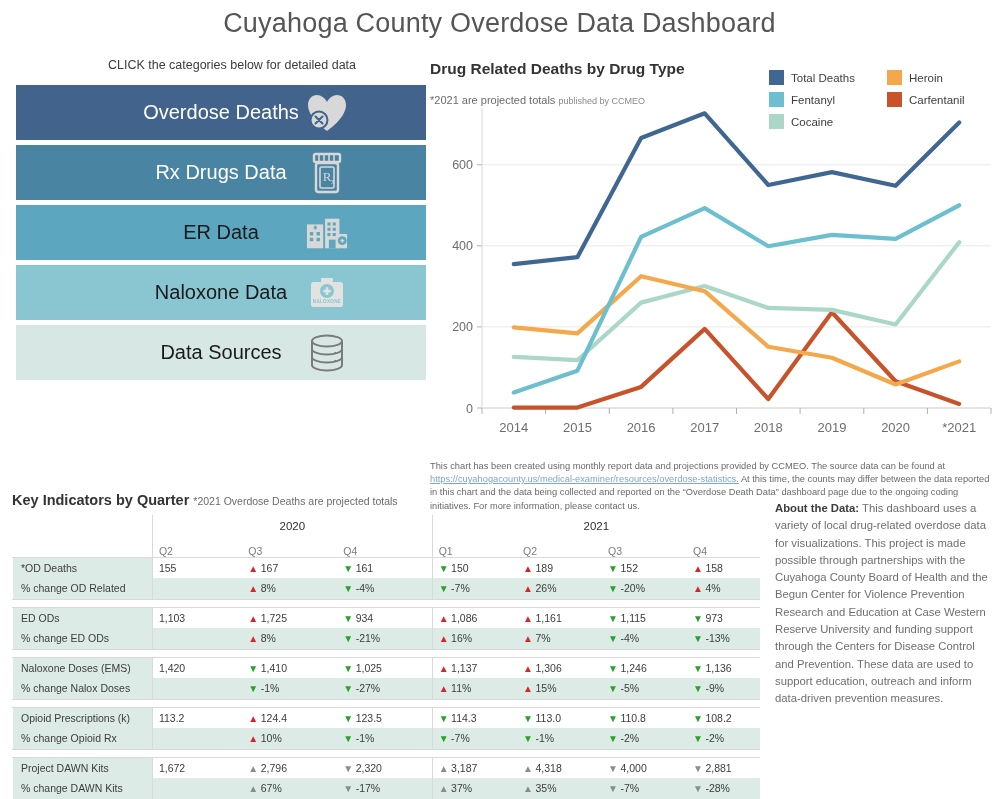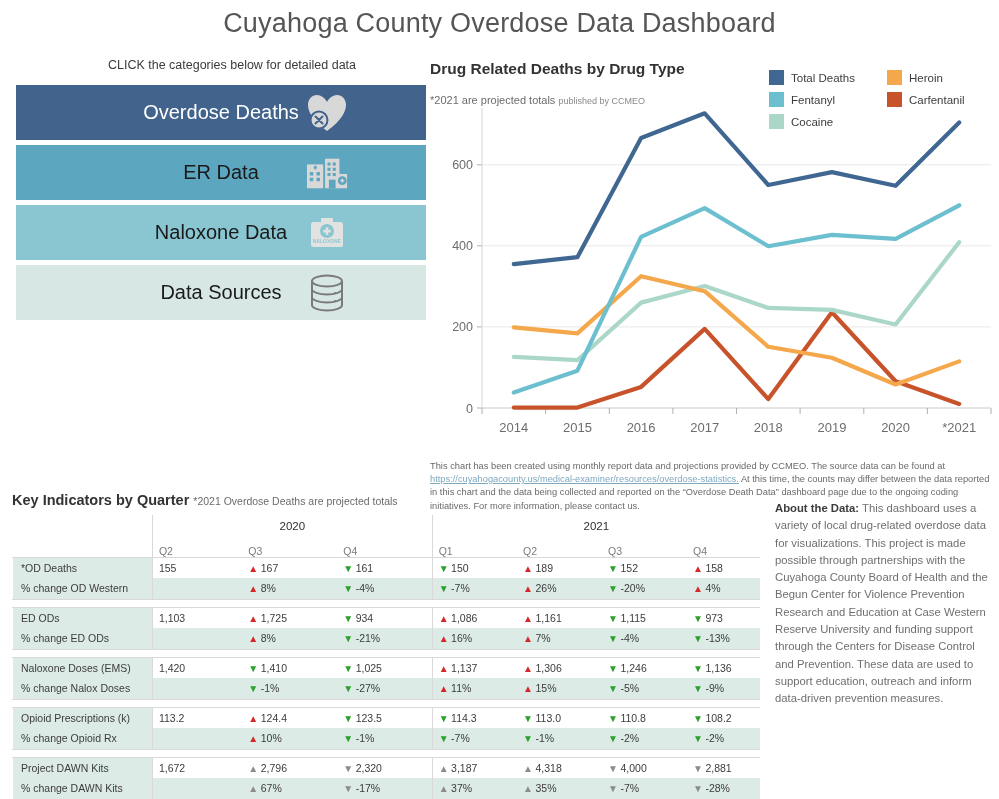--- a/index.html
+++ b/index.html
@@ -94,20 +94,33 @@
 
   <div id="nav-hint">CLICK the categories below for detailed data</div>
   <div id="nav">
       <div class="nav-btn" style="background: rgb(65, 99, 140);">
         <span class="nav-label" style="color:#ffffff">Overdose Deaths</span>
         <span class="nav-icon">
           <svg width="42" height="40" viewBox="0 0 42 40">
         <path fill="#d8d8d8" d="M21 38 C6 27 2 18 2 12 C2 6 6 2 11 2 C15 2 19 5 21 9 C23 5 27 2 31 2 C36 2 40 6 40 12 C40 18 36 27 21 38 Z"></path>
         <circle cx="13" cy="27" r="8.5" fill="#d8d8d8" stroke="#41638c" stroke-width="2"></circle>
         <path d="M9.5 23.5 L16.5 30.5 M16.5 23.5 L9.5 30.5" stroke="#41638c" stroke-width="2" stroke-linecap="round"></path>
+      </svg>
+        </span>
+      </div>
+      <div class="nav-btn" style="background: rgb(73, 132, 163);">
+        <span class="nav-label" style="color:#ffffff">Rx Drugs Data</span>
+        <span class="nav-icon">
+          <svg width="34" height="42" viewBox="0 0 34 42">
+        <rect x="4" y="2" width="26" height="8" rx="1.5" fill="none" stroke="#d8d8d8" stroke-width="2.4"></rect>
+        <path d="M9 2 v8 M14 2 v8 M19 2 v8 M24 2 v8" stroke="#d8d8d8" stroke-width="1.6"></path>
+        <rect x="6" y="11" width="22" height="29" rx="2.5" fill="none" stroke="#d8d8d8" stroke-width="2.4"></rect>
+        <rect x="10" y="15" width="14" height="21" rx="1.5" fill="none" stroke="#d8d8d8" stroke-width="1.6"></rect>
+        <text x="17" y="29" font-family="Liberation Serif, serif" font-size="13" fill="#d8d8d8" text-anchor="middle">R</text>
+        <text x="23" y="32" font-family="Liberation Serif, serif" font-size="8" fill="#d8d8d8" text-anchor="middle">x</text>
       </svg>
         </span>
       </div>
       <div class="nav-btn" style="background: rgb(92, 167, 191);">
         <span class="nav-label" style="color:#1a1a1a">ER Data</span>
         <span class="nav-icon">
           <svg width="44" height="34" viewBox="0 0 44 34">
         <rect x="1" y="8" width="17" height="25" fill="#d8d8d8"></rect>
         <rect x="20" y="2" width="15" height="31" fill="#d8d8d8"></rect>
         <rect x="33" y="18" width="10" height="15" fill="#d8d8d8"></rect>
@@ -272,21 +285,21 @@
           <td class="lbl">*OD Deaths</td>
           <td class="val firstq"><span>155</span></td>
           <td class="val"><span class="tri up">▲</span><span>167</span></td>
           <td class="val"><span class="tri down">▼</span><span>161</span></td>
           <td class="val firstq"><span class="tri down">▼</span><span>150</span></td>
           <td class="val"><span class="tri up">▲</span><span>189</span></td>
           <td class="val"><span class="tri down">▼</span><span>152</span></td>
           <td class="val"><span class="tri up">▲</span><span>158</span></td>
         </tr>
         <tr class="rowB botline">
-          <td class="lbl">% change OD Western</td>
+          <td class="lbl">% change OD Related</td>
           <td class="val firstq"><span></span></td>
           <td class="val"><span class="tri up">▲</span><span>8%</span></td>
           <td class="val"><span class="tri down">▼</span><span>-4%</span></td>
           <td class="val firstq"><span class="tri down">▼</span><span>-7%</span></td>
           <td class="val"><span class="tri up">▲</span><span>26%</span></td>
           <td class="val"><span class="tri down">▼</span><span>-20%</span></td>
           <td class="val"><span class="tri up">▲</span><span>4%</span></td>
         </tr>
         <tr class="grp-gap">
           <td colspan="8"></td>

